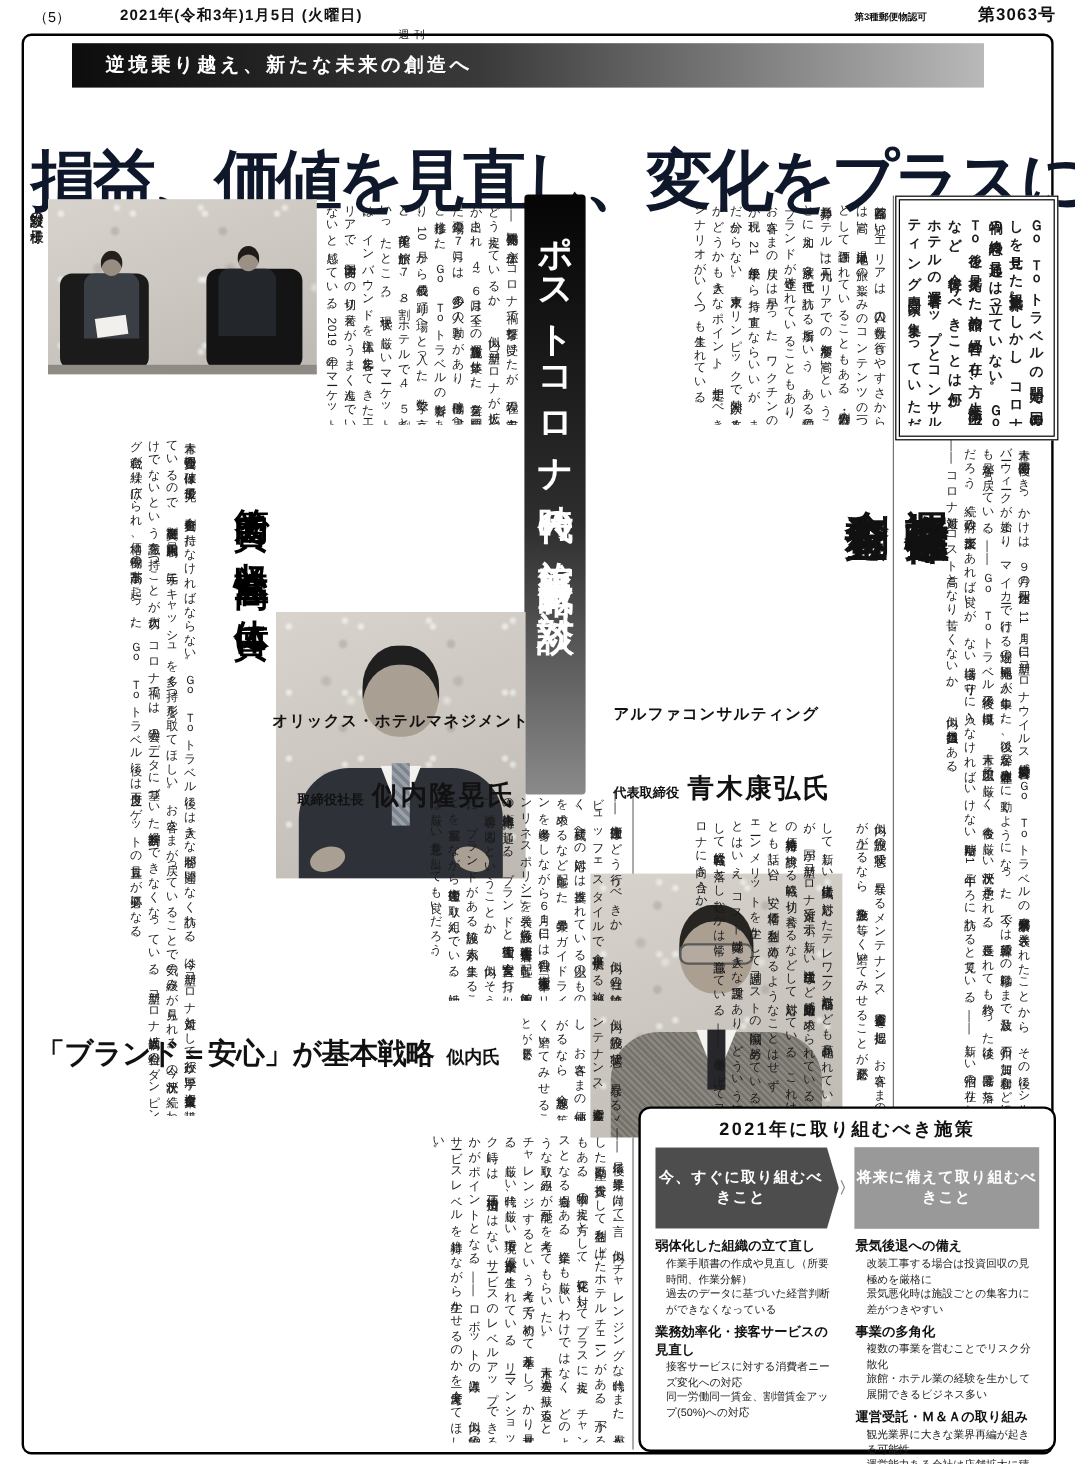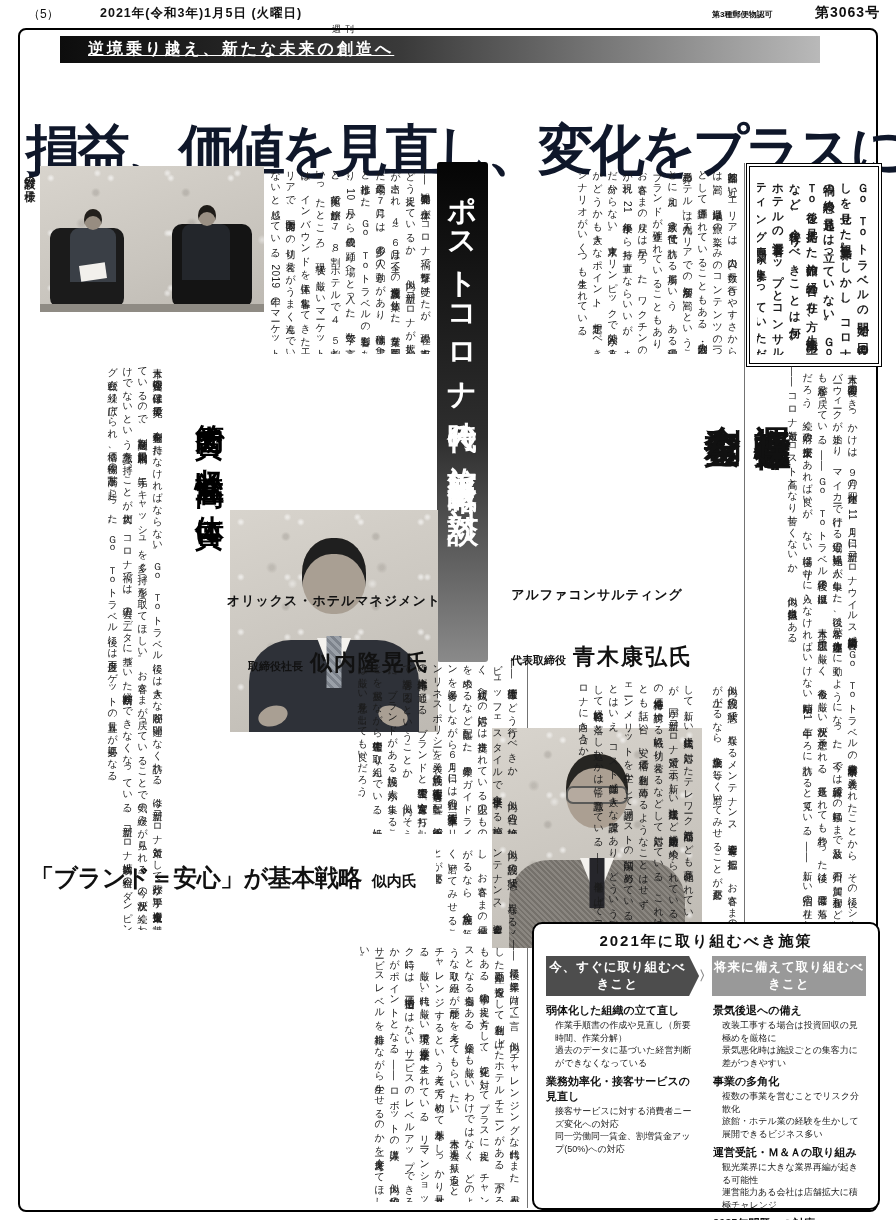--- a/index.html
+++ b/index.html
@@ -27,21 +27,21 @@
   .cap-org{font-size:13px;font-weight:bold;text-align:center;letter-spacing:1px;}
   .cap-row{display:flex;align-items:baseline;justify-content:center;gap:7px;margin-top:2px;}
   .cap-title{font-size:11px;font-weight:bold;margin-left:10px;}
   .cap-name{font-size:22px;font-weight:900;letter-spacing:2px;}
   .bh-row{display:flex;align-items:baseline;gap:10px;}
   .bh-main{font-size:24px;font-weight:900;letter-spacing:-0.5px;white-space:nowrap;}
   .bh-attr{font-size:15px;font-weight:900;}
   .tbox{border:2.5px solid #000;border-radius:10px;background:#fff;padding:8px 12px 6px;}
   .t-title{text-align:center;font-size:15px;font-weight:bold;letter-spacing:2px;}
   .t-bars{display:flex;align-items:center;margin:5px 0 7px;}
-  .t-bar{color:#fff;font-weight:bold;font-size:12.5px;letter-spacing:1px;padding:3px 0;text-align:center;}
+  .t-bar{color:#fff;font-weight:bold;font-size:12.5px;letter-spacing:1px;padding:17px 0;text-align:center;}
   .t-bar1{background:#4d4d4d;width:158px;clip-path:polygon(0 0,calc(100% - 10px) 0,100% 50%,calc(100% - 10px) 100%,0 100%);padding-right:10px;}
   .t-chev{width:14px;text-align:center;color:#8a8a8a;font-weight:bold;font-size:13px;}
   .t-bar2{background:#999;width:170px;}
   .t-cols{display:flex;gap:14px;}
   .t-col{width:50%;}
   .t-entry{margin-bottom:5px;}
   .t-entry .eh{font-size:11px;font-weight:bold;margin-bottom:1px;}
   .t-entry .ei{font-size:9px;line-height:12.5px;color:#222;padding-left:9px;}
   .rule-v{background:#000;width:1px;}
   .shape{position:absolute;}
@@ -53,21 +53,21 @@
 <div class="abs" style="left:100px;top:5px;font-size:12.5px;font-weight:bold;letter-spacing:1px;">2021年(令和3年)1月5日 (火曜日)</div>
 <div class="abs" style="left:330px;top:1px;width:250px;display:flex;align-items:center;justify-content:center;gap:8px;">
   <span style="font-size:9px;letter-spacing:4px;">週刊</span>
   <span class="serif" style="font-size:16px;letter-spacing:8px;font-weight:bold;white-space:nowrap;">観 光 経 済 新 聞</span>
 </div>
 <div class="abs" style="left:712px;top:9px;font-size:8px;font-weight:bold;">第3種郵便物認可</div>
 <div class="abs" style="left:815px;top:4px;font-size:14px;font-weight:bold;letter-spacing:1px;">第3063号</div>
 
 <div class="abs frame" style="left:18px;top:28px;width:856px;height:1180px;"></div>
 
-<div class="abs banner" style="left:60px;top:36px;width:732px;height:27px;text-decoration:underline;">
+<div class="abs banner" style="left:60px;top:36px;width:732px;height:37px;">
   <span>逆境乗り越え、新たな未来の創造へ</span>
 </div>
 
 <div class="abs serif main-headline" style="left:26px;top:78px;width:848px;text-align:center;">損益、価値を見直し、変化をプラスに</div>
 
 <div class="abs vtext" style="left:23px;top:168px;width:14px;height:100px;font-size:11px;font-weight:bold;">対談の様子</div>
 
 <div class="abs photo" style="left:40px;top:166px;width:224px;height:146px;">
   <div class="stucco"></div>
   <div class="shape" style="left:10px;bottom:4px;width:74px;height:80px;background:#1b1b1b;border-radius:10px;"></div>

